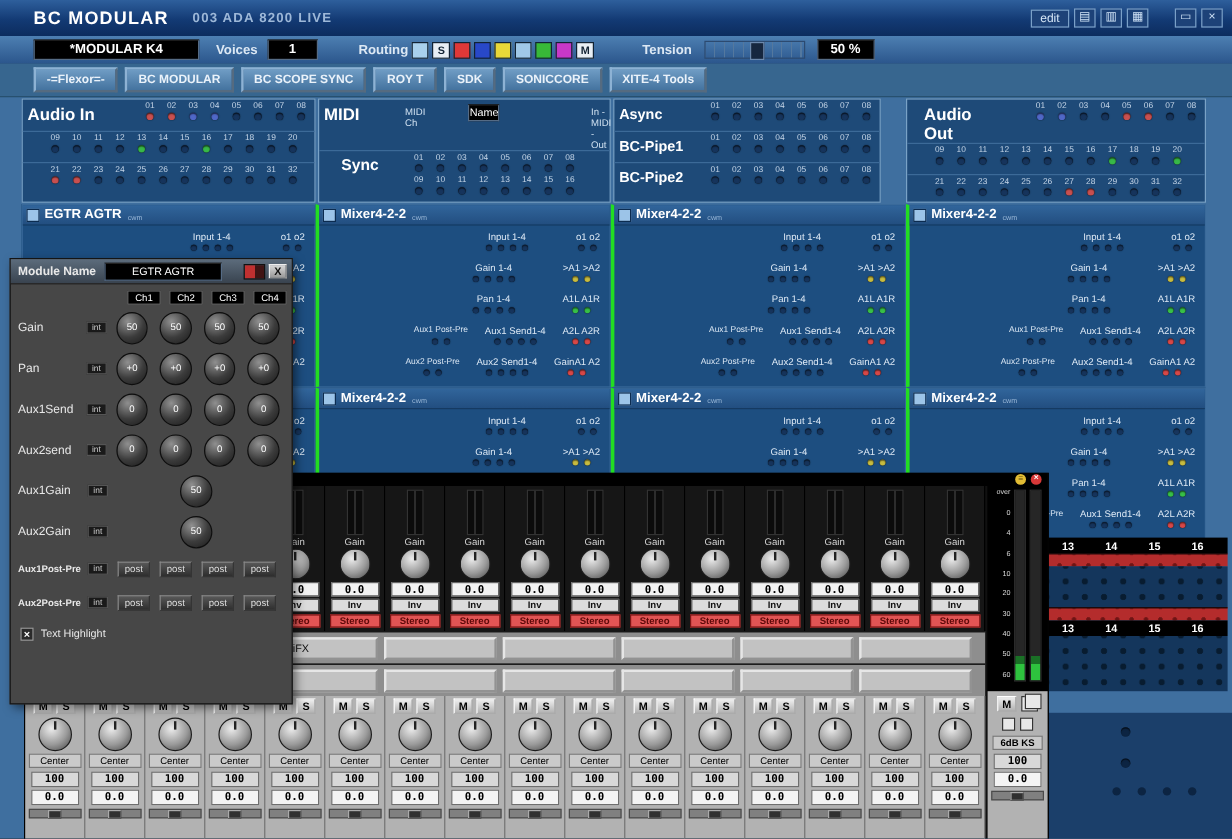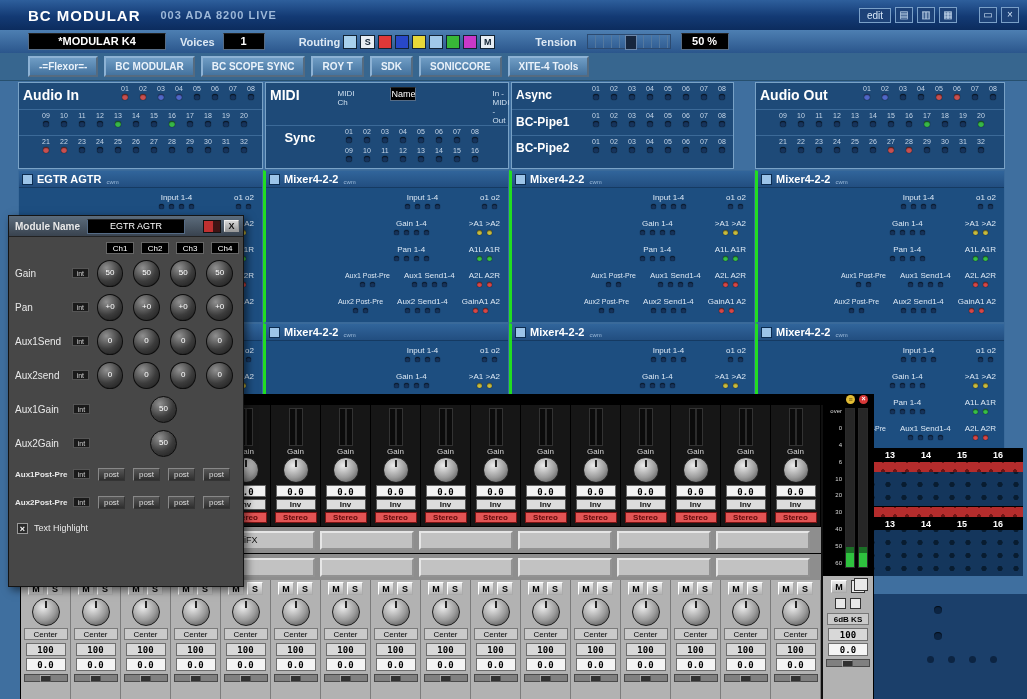--- a/index.html
+++ b/index.html
@@ -613,21 +613,21 @@
           <div class="iocell">
             <span class="ionum">08</span>
             <i class="iodot"></i>
           </div>
         </div>
     </div>
   </div>
 
   <div class="iopanel p-audioout">
     <div class="iorow first">
-      <span class="iotitle big" style="width:78px;">Audio Out</span>
+      <span class="iotitle big" style="width:78px;margin-left:10px;">Audio Out</span>
       <div class="iocells">
 
       <div class="iocell">
             <span class="ionum">01</span>
             <i class="iodot" style="background: rgb(80, 104, 200);"></i>
           </div>
           <div class="iocell">
             <span class="ionum">02</span>
             <i class="iodot" style="background: rgb(80, 104, 200);"></i>
           </div>

